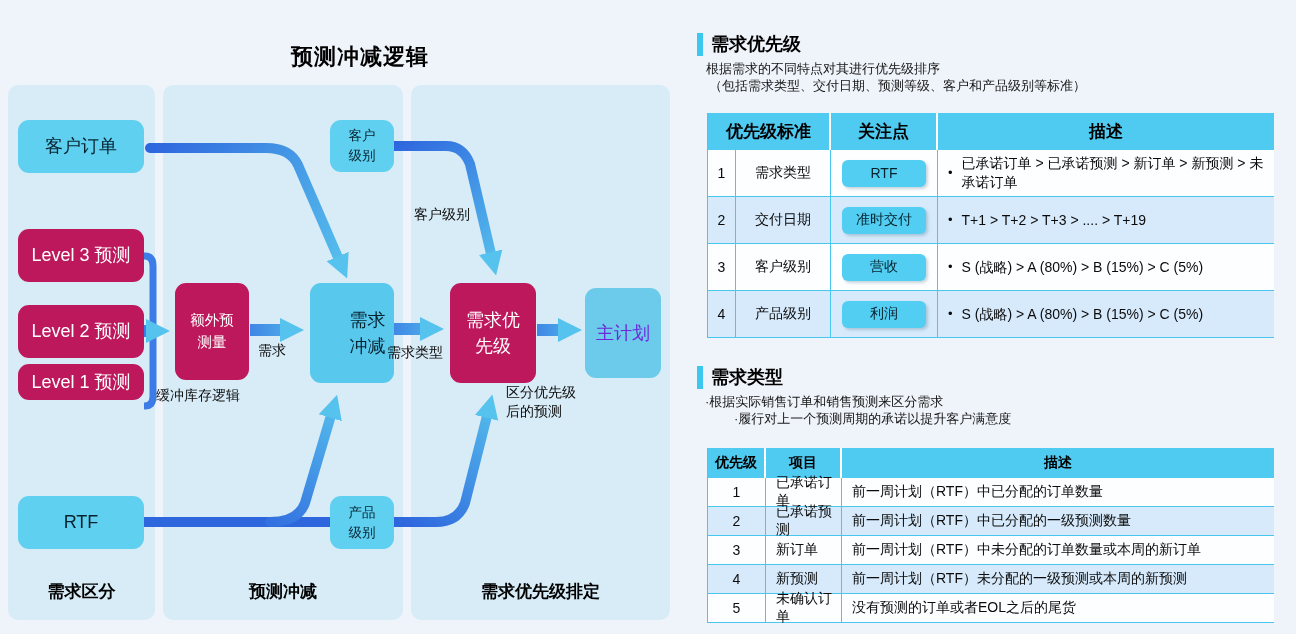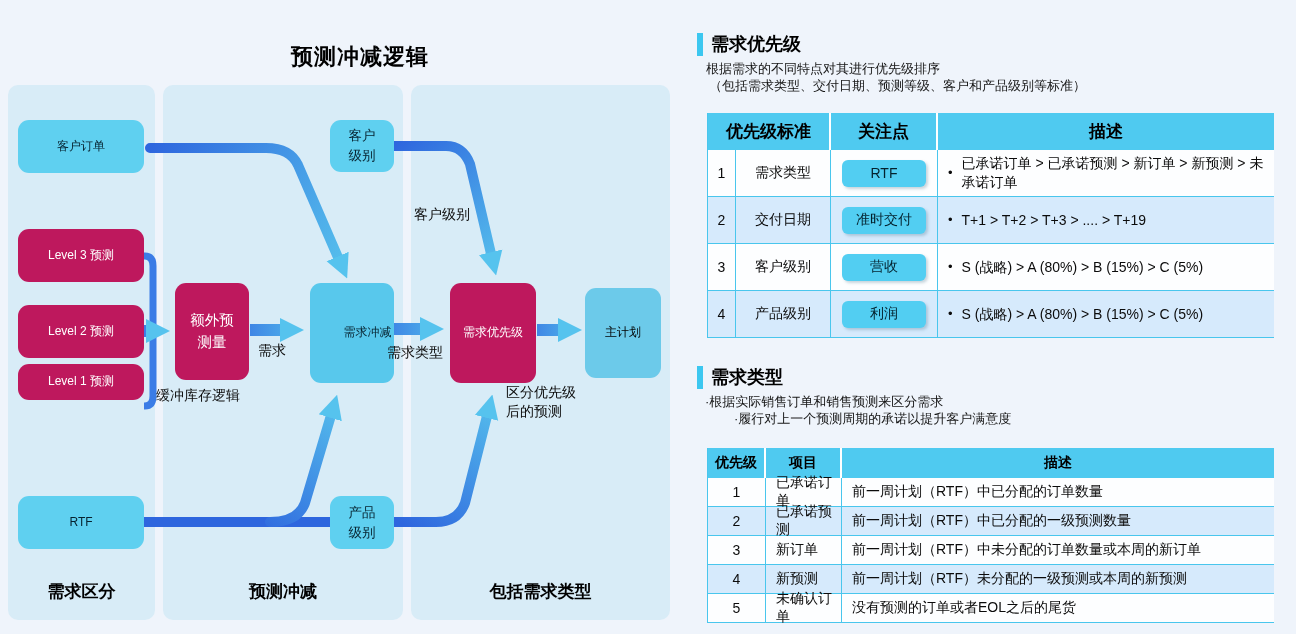--- a/index.html
+++ b/index.html
@@ -22,26 +22,26 @@
   .panel{
     position:absolute;top:85px;height:535px;background:#d8ecf7;border-radius:10px;
   }
   .panel-label{
     position:absolute;bottom:17px;left:0;width:100%;text-align:center;
     font-size:17px;font-weight:bold;color:#000;
   }
   #edges{position:absolute;left:0;top:0;pointer-events:none;}
   .node{
     position:absolute;display:flex;align-items:center;justify-content:center;
-    text-align:center;border-radius:11px;font-size:12px;line-height:1.45;
+    text-align:center;border-radius:11px;font-size:18px;line-height:1.45;
     box-sizing:border-box;
   }
   .node.cyan{background:#5fd0f0;color:#06222f;}
   .node.cyan2{background:#58c8ec;color:#06222f;}
-  .node.cyan3{background:#6ccaea;color:#000000;}
+  .node.cyan3{background:#6ccaea;color:#6d28d9;}
   .node.blue{background:#be185d;color:#fff;}
   .edge-label{
     position:absolute;font-size:14px;color:#0b0b0b;line-height:1.35;
   }
 
   
   .sec-bar{position:absolute;width:6px;height:23px;background:#3cc7f0;}
   .sec-title{position:absolute;font-size:18px;font-weight:bold;color:#000;}
   .sec-sub{position:absolute;font-size:13px;color:#151515;line-height:1.3;}
 
@@ -82,21 +82,21 @@
 <div id="diagram">
   <div class="diagram-title">预测冲减逻辑</div>
 
   <div class="panel" style="left:8px;width:147px;">
     <div class="panel-label">需求区分</div>
   </div>
   <div class="panel" style="left:163px;width:240px;">
     <div class="panel-label">预测冲减</div>
   </div>
   <div class="panel" style="left:411px;width:259px;">
-    <div class="panel-label">包括需求类型</div>
+    <div class="panel-label">需求优先级排定</div>
   </div>
 
   <svg id="edges" width="690" height="634" viewBox="0 0 690 634">
     <defs>
       <marker id="ah" markerUnits="userSpaceOnUse" markerWidth="24" markerHeight="28" viewBox="0 0 10 10" refX="2.5" refY="5" orient="auto">
         <path d="M0,0 L10,5 L0,10 z" fill="#56c3ee"></path>
       </marker>
       <linearGradient id="gLvl" gradientUnits="userSpaceOnUse" x1="144" y1="331" x2="176" y2="331">
         <stop offset="0" stop-color="#3b7ce6"></stop>
           <stop offset="1" stop-color="#53b0ea"></stop>

